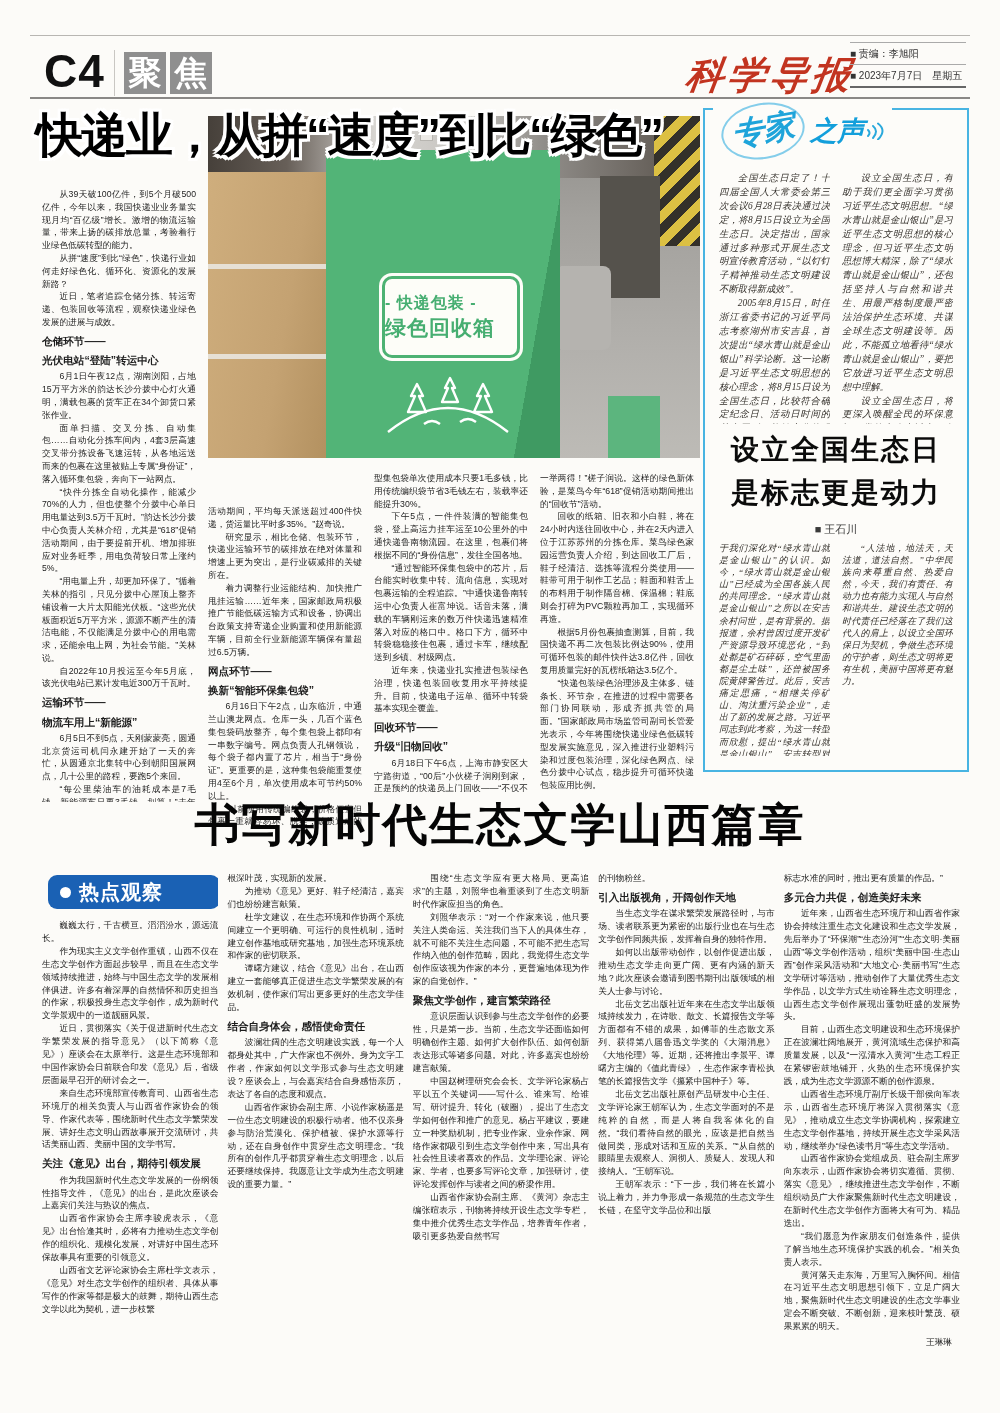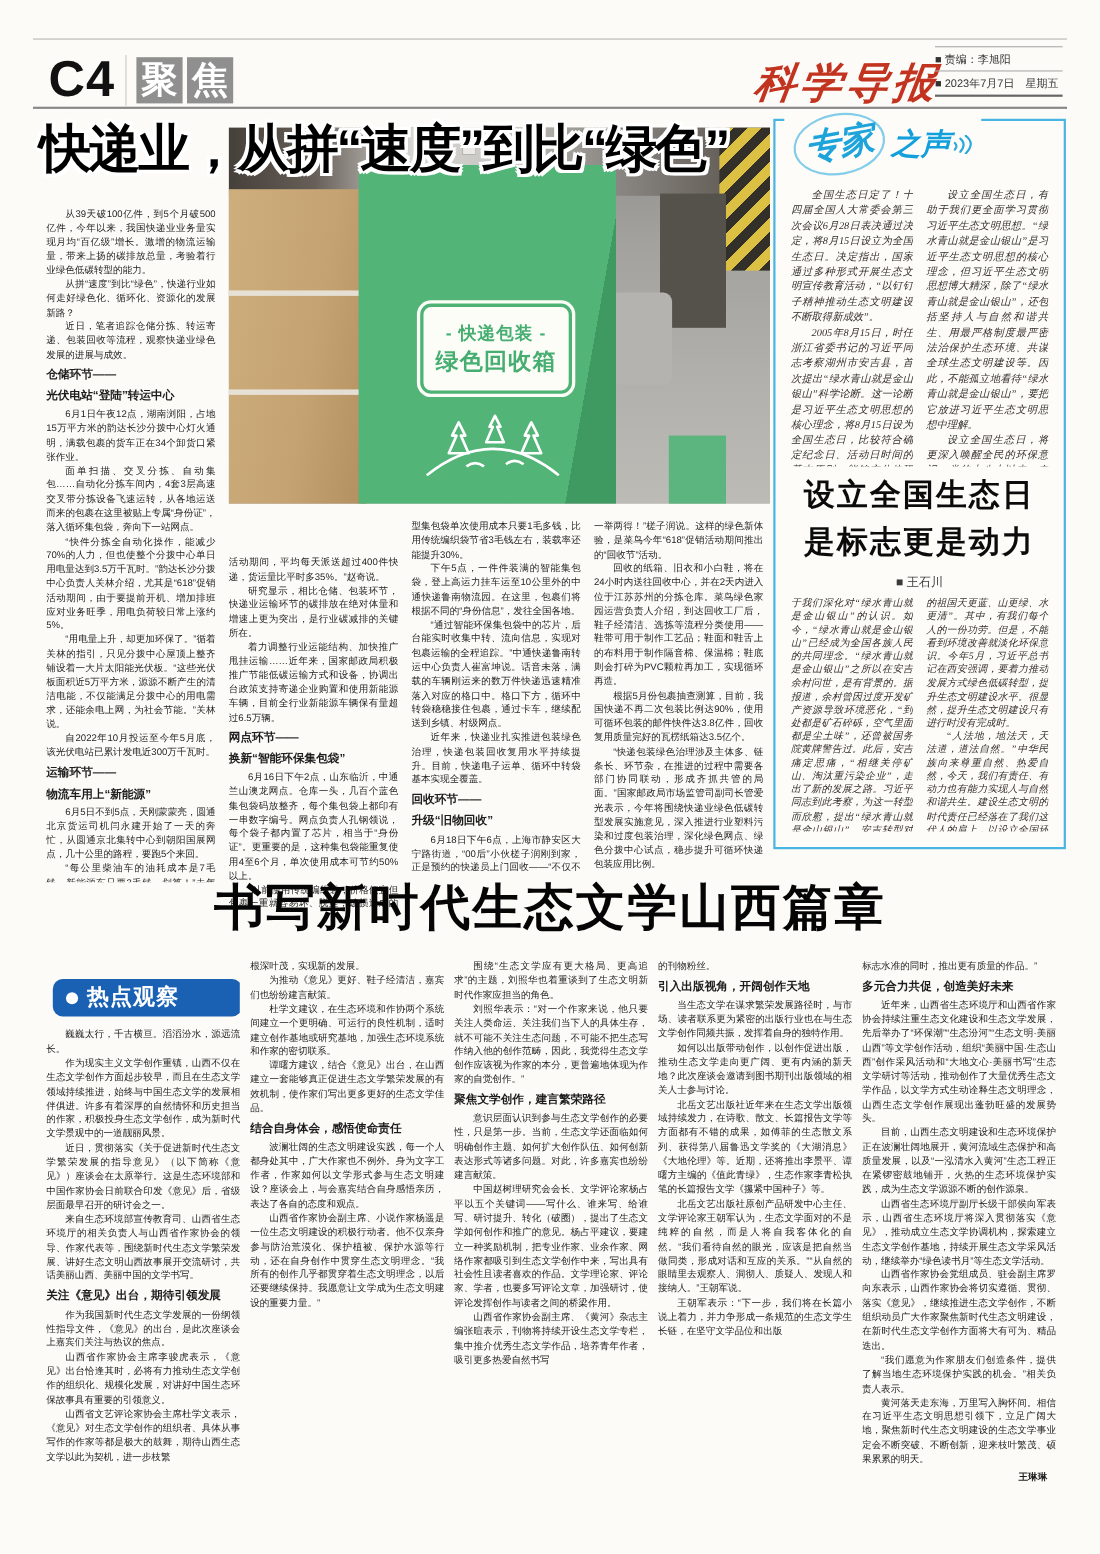--- a/index.html
+++ b/index.html
@@ -36,31 +36,31 @@
       border-right:3px solid #a8865a;}
   .ph-strap{position:absolute;left:0;width:122px;height:5px;background:#e9e6df;opacity:.9;}
   .ph-darkbox{position:absolute;left:392px;top:60px;width:60px;height:122px;background:#55524c;}
   .ph-cyl{position:absolute;left:345px;top:150px;width:54px;height:84px;background:#b5b3af;
       border-radius:8px;border-left:4px solid #908e8a;}
   .ph-green2{position:absolute;left:400px;top:280px;width:52px;height:62px;background:#5cb57e;}
   .ph-bin{position:absolute;left:118px;top:34px;width:234px;height:308px;
       background:linear-gradient(100deg,#52b477 0 84%,#3f9a62 84% 100%);}
   .ph-label{position:absolute;left:56px;top:126px;width:132px;height:76px;background:#fdfdf8;
       border:3px solid #4db273;border-radius:10px;box-shadow:0 0 0 3px #fdfdf8;
-      display:flex;flex-direction:column;align-items:center;justify-content:center;color:#46ae71;}
+      display:flex;flex-direction:column;justify-content:center;color:#46ae71;}
   .ph-label .l1{font-size:16px;font-weight:bold;letter-spacing:1px;}
   .ph-label .l2{font-size:21px;font-weight:bold;letter-spacing:1px;}
   .ph-trees{position:absolute;left:58px;top:218px;width:128px;height:66px;}
   
   .tcol{position:absolute;width:154px;font-size:8.7px;line-height:12.8px;text-align:justify;
         overflow:hidden;color:#1d1d1d;}
   .p{text-indent:2em;margin:0;}
   .cont{text-indent:0;}
   .sub{font-size:10.6px;font-weight:bold;line-height:1.35;margin:5px 0 3px 0;text-indent:0;}
-  .by{text-align:right;font-weight:bold;margin-top:3px;padding-right:8px;text-indent:0;}
+  .by{text-align:right;font-weight:normal;margin-top:3px;padding-right:8px;text-indent:0;}
   
   .xbox{left:703px;top:108px;width:262px;height:660px;border:2px solid #48b4e2;background:#fdfcf9;}
   .xlogo{position:absolute;left:8px;top:-10px;background:#fdfcf9;padding:0 8px;height:62px;
          display:flex;align-items:center;}
   .xz1{font-family:"Liberation Serif","DejaVu Serif",serif;font-style:italic;font-weight:bold;
        font-size:32px;color:#1ea4da;border:2px solid #84cdea;border-radius:50%;
        padding:4px 9px;transform:rotate(-10deg);letter-spacing:-1px;white-space:nowrap;}
   .xz2{font-size:27px;font-weight:800;font-style:italic;color:#139fdb;margin-left:5px;white-space:nowrap;}
   .xcols{position:absolute;left:14px;right:14px;display:flex;gap:12px;overflow:hidden;}
   .xcol{flex:1;font-family:"Liberation Serif","DejaVu Serif",serif;font-style:italic;
@@ -68,21 +68,21 @@
   .xcols.bot .xcol{font-size:9px;line-height:12.1px;}
   .xhead{position:absolute;left:0;right:0;top:318px;text-align:center;font-size:28px;
          font-weight:900;letter-spacing:2px;color:#0b0b0b;line-height:1.55;}
   .xby{position:absolute;left:0;right:0;top:412px;text-align:center;font-size:11px;color:#3a3a3a;}
   
   .bhead{left:0;top:795px;width:1000px;text-align:center;font-size:45px;font-weight:900;
          letter-spacing:2px;color:#050505;}
   .bcols{left:42px;top:872px;width:918px;height:538px;display:flex;gap:9px;}
   .bcol{flex:1;font-size:8.7px;line-height:12.9px;text-align:justify;overflow:hidden;color:#1d1d1d;}
   .badge{width:148px;height:34px;border-radius:9px;background:#1a61b4;color:#fff;display:flex;
-         align-items:center;gap:8px;padding:0 12px;margin:18px 0 10px 6px;
+         align-items:center;gap:8px;padding:0 12px;margin:3px 0 10px 6px;
          font-size:20px;font-weight:800;letter-spacing:1px;}
   .badge .dot{width:11px;height:11px;border-radius:50%;background:#fff;flex:0 0 auto;}
 </style>
 </head>
 <body>
 
 <div class="page">
 
   <div class="abs rule-top"></div>
   <div class="abs pageno">C4</div>
@@ -196,21 +196,20 @@
     <div class="xhead">
       <div>设立全国生态日</div>
       <div>是标志更是动力</div>
     </div>
     <div class="xby">■ 王石川</div>
     <div class="xcols bot" style="top:432px;height:214px;">
       <div class="xcol">
           <div class="p cont">于我们深化对“绿水青山就是金山银山”的认识。如今，“绿水青山就是金山银山”已经成为全国各族人民的共同理念。“绿水青山就是金山银山”之所以在安吉余村问世，是有背景的。据报道，余村曾因过度开发矿产资源导致环境恶化，“到处都是矿石碎砾，空气里面都是尘土味”，还曾被国务院黄牌警告过。此后，安吉痛定思痛，“相继关停矿山、淘汰重污染企业”，走出了新的发展之路。习近平同志到此考察，为这一转型而欣慰，提出“绿水青山就是金山银山”。安吉转型对全国其他地方也有启示，如今越来越多的地方尝到了“绿水青山就是金山银山”的甜头。</div>
         </div>
       <div class="xcol">
-          <div class="p cont">的祖国天更蓝、山更绿、水更清”。其中，有我们每个人的一份功劳。但是，不能看到环境改善就淡化环保意识。今年5月，习近平总书记在西安强调，要着力推动发展方式绿色低碳转型，提升生态文明建设水平。很显然，提升生态文明建设只有进行时没有完成时。</div>
           <div class="p">“人法地，地法天，天法道，道法自然。”中华民族向来尊重自然、热爱自然，今天，我们有责任、有动力也有能力实现人与自然和谐共生。建设生态文明的时代责任已经落在了我们这代人的肩上，以设立全国环保日为契机，争做生态环境的守护者，则生态文明将更有生机，美丽中国将更有魅力。</div>
         </div>
     </div>
   </div>
 
   <div class="abs bhead">书写新时代生态文学山西篇章</div>
   <div class="abs bcols">
     <div class="bcol">
       <div class="badge">
         <span class="dot"></span>

